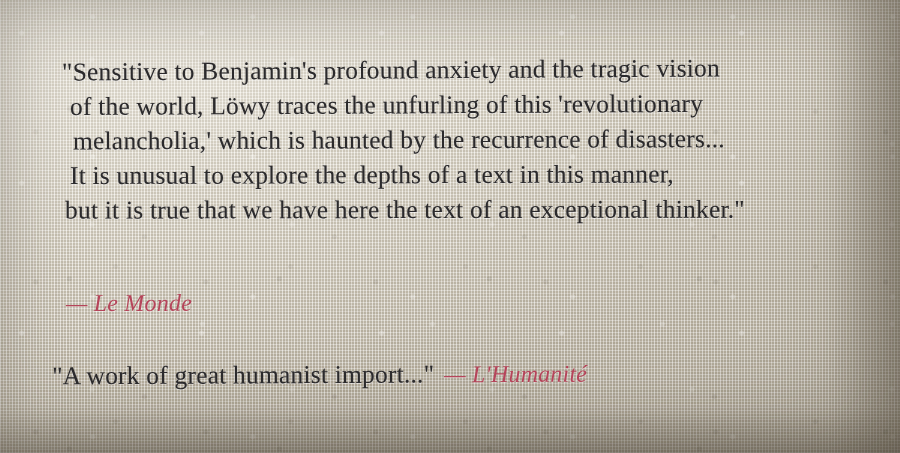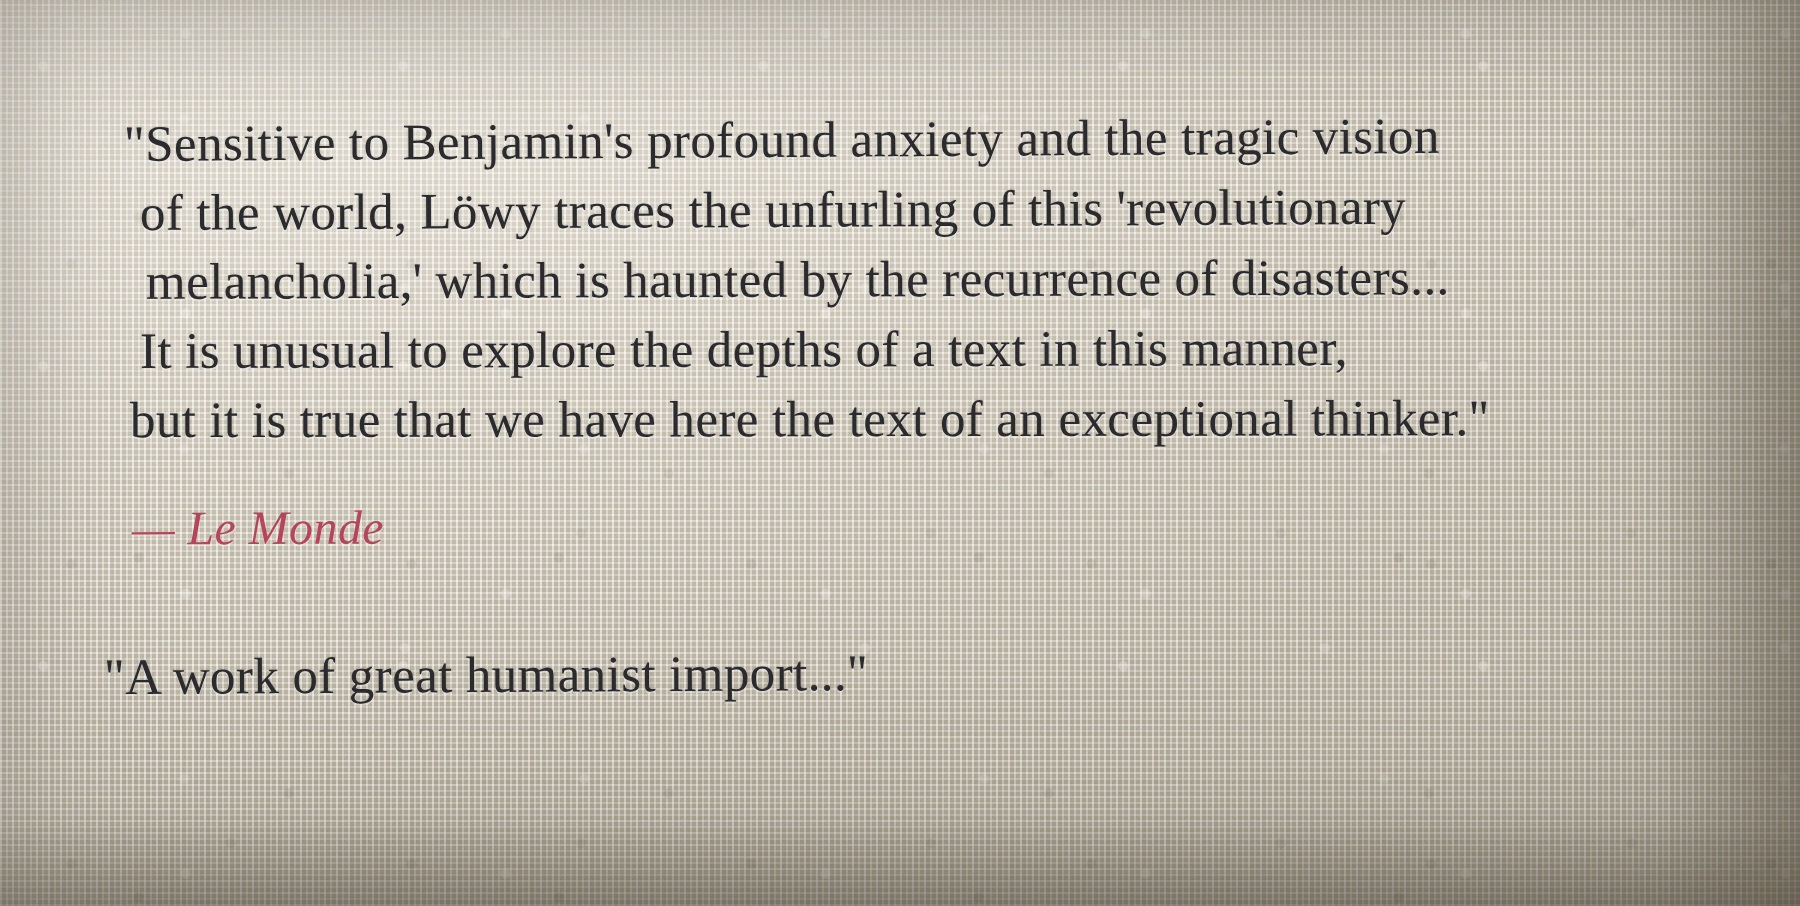--- a/index.html
+++ b/index.html
@@ -123,20 +123,21 @@
   .blurb-line.l5 { transform: translateX(9px) rotate(-0.08deg); }
 
   .attribution {
     font-family: "Liberation Serif", serif;
     font-style: italic;
     font-size: 24px;
     line-height: 34px;
     color: #b5455a;
     letter-spacing: 0.2px;
     text-shadow: 0 1px 0 rgba(255,255,255,0.35);
+    margin-top: 38px;
   }
 
   .attribution-1 {
     position: absolute;
     left: 66px;
     top: 248px;
     transform: rotate(-0.2deg);
   }
 
   .short-quote-row {
@@ -172,16 +173,17 @@
       <div class="blurb-line l2">of the world, Löwy traces the unfurling of this 'revolutionary</div>
       <div class="blurb-line l3">melancholia,' which is haunted by the recurrence of disasters...</div>
       <div class="blurb-line l4">It is unusual to explore the depths of a text in this manner,</div>
       <div class="blurb-line l5">but it is true that we have here the text of an exceptional thinker."</div>
     </div>
 
     <div class="attribution attribution-1">— Le Monde</div>
 
     <div class="short-quote-row">
       <span class="short-quote">"A work of great humanist import..."</span>
+      <span class="attribution">— L'Humanité</span>
     </div>
 
   </div>
 </div>
 
 </body></html>

